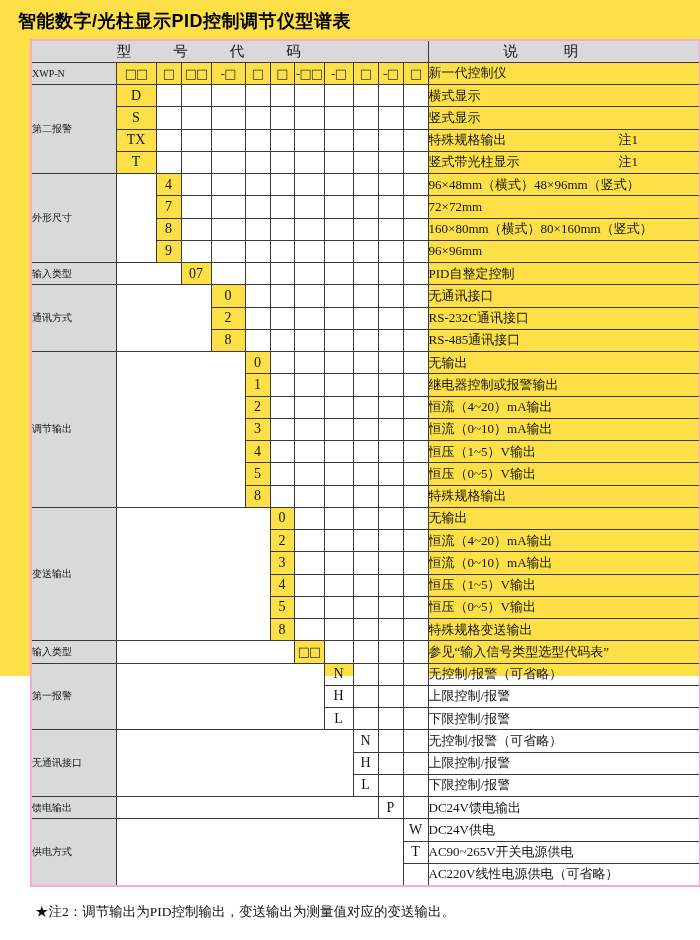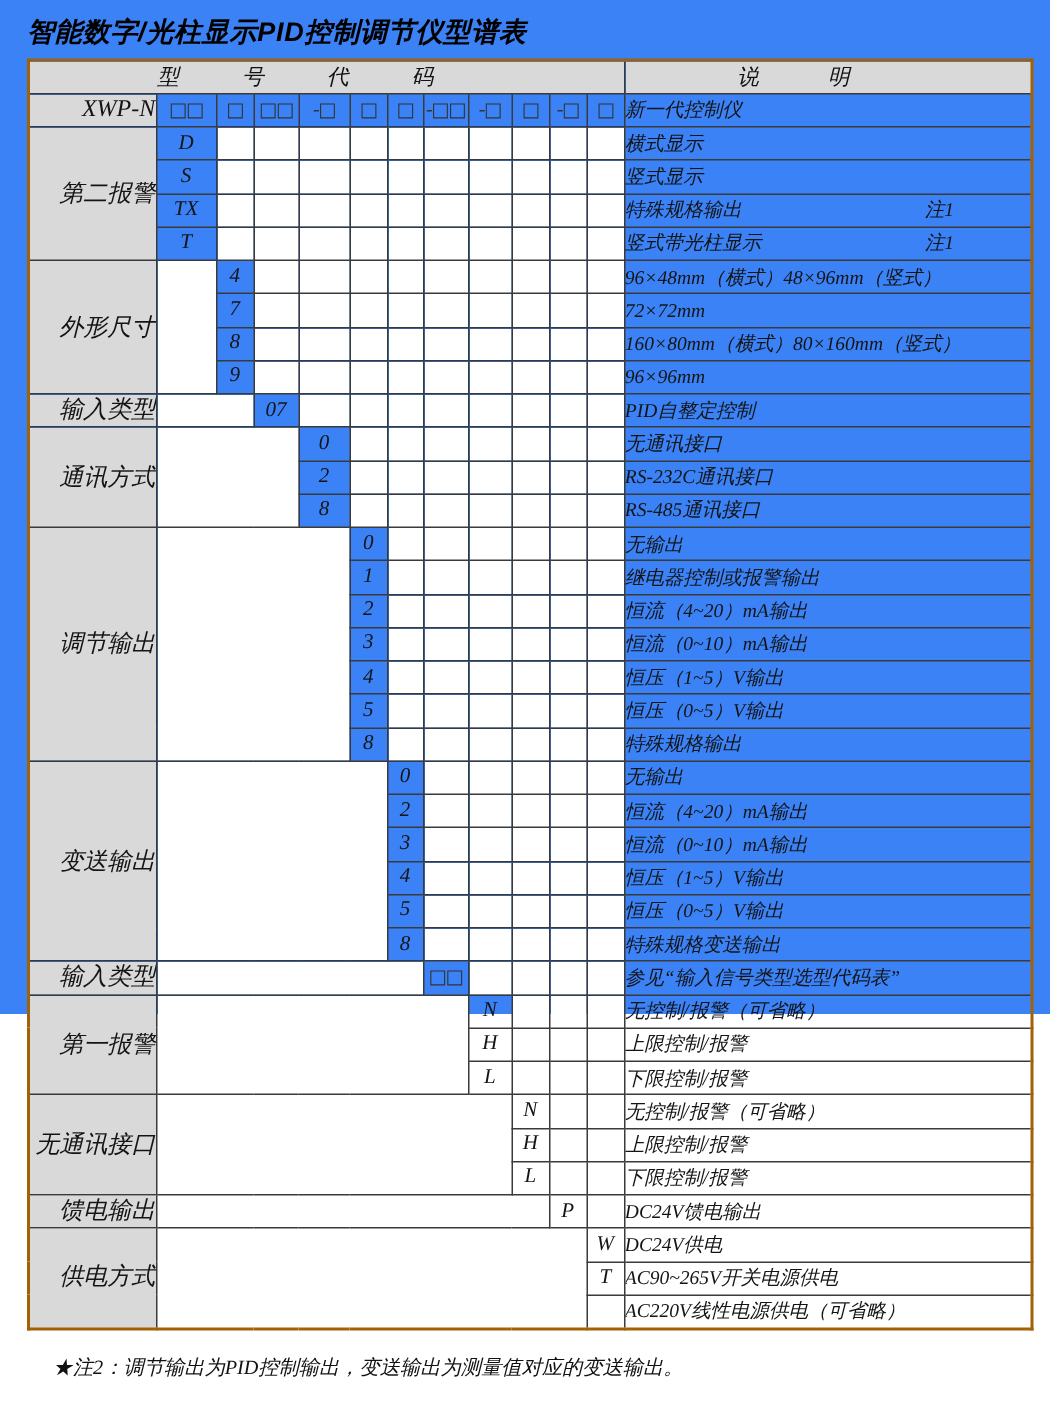--- a/index.html
+++ b/index.html
@@ -1,33 +1,33 @@
 <!DOCTYPE html>
 <html><head>
 <meta charset="utf-8">
 <style>
   html,body{margin:0;padding:0;background:#ffffff;}
   body{width:700px;height:940px;font-family:"Liberation Serif",serif;color:#141414;overflow:hidden;}
-  .page{position:relative;width:700px;height:676px;background:#3b82f6;font-style:italic;}
+  .page{position:relative;width:700px;height:676px;background:#fde047;}
   .title{margin:0;padding:9px 0 6px 18px;font-family:"Liberation Sans",sans-serif;
          font-size:18px;font-weight:bold;color:#000;letter-spacing:.5px;}
-  table.spec{border-collapse:collapse;table-layout:fixed;margin-left:18px;width:669px;
-             border:2px solid #a16207;}
+  table.spec{border-collapse:collapse;table-layout:fixed;margin-left:30px;width:669px;
+             border:2px solid #f9a8d4;}
   table.spec td,table.spec th{border:1px solid #3a3a3a;padding:0;overflow:hidden;
              white-space:nowrap;vertical-align:middle;}
   table.spec tr{height:22.25px;}
   th.hc{background:#d9d9d9;font-weight:normal;font-size:14.5px;color:#111;}
   .hc1{letter-spacing:42px;padding-left:42px;text-align:center;}
   .hc2{letter-spacing:46px;padding-left:46px;}
-  td.lbl{background:#d9d9d9;text-align:right;font-size:16px;}
+  td.lbl{background:#d9d9d9;text-align:left;font-size:10px;}
   td.code{text-align:center;font-size:14px;}
   td.bx{text-align:center;font-family:"DejaVu Sans",sans-serif;font-size:13px;
         letter-spacing:-1px;color:#333;}
   td.desc{font-size:13px;padding:0 4px 0 8px;position:relative;}
-  .dnote{position:absolute;left:200px;top:50%;transform:translateY(-50%);}
+  .dnote{position:absolute;left:190px;top:50%;transform:translateY(-50%);}
   td.merge{background:#fff;}
   td.g{background:#fff;}
   .notes{margin:13px 0 0 35px;font-size:13.5px;line-height:23px;color:#111;}
 </style>
 </head>
 <body>
 
 <div class="page">
   <h1 class="title">智能数字/光柱显示PID控制调节仪型谱表</h1>
 

